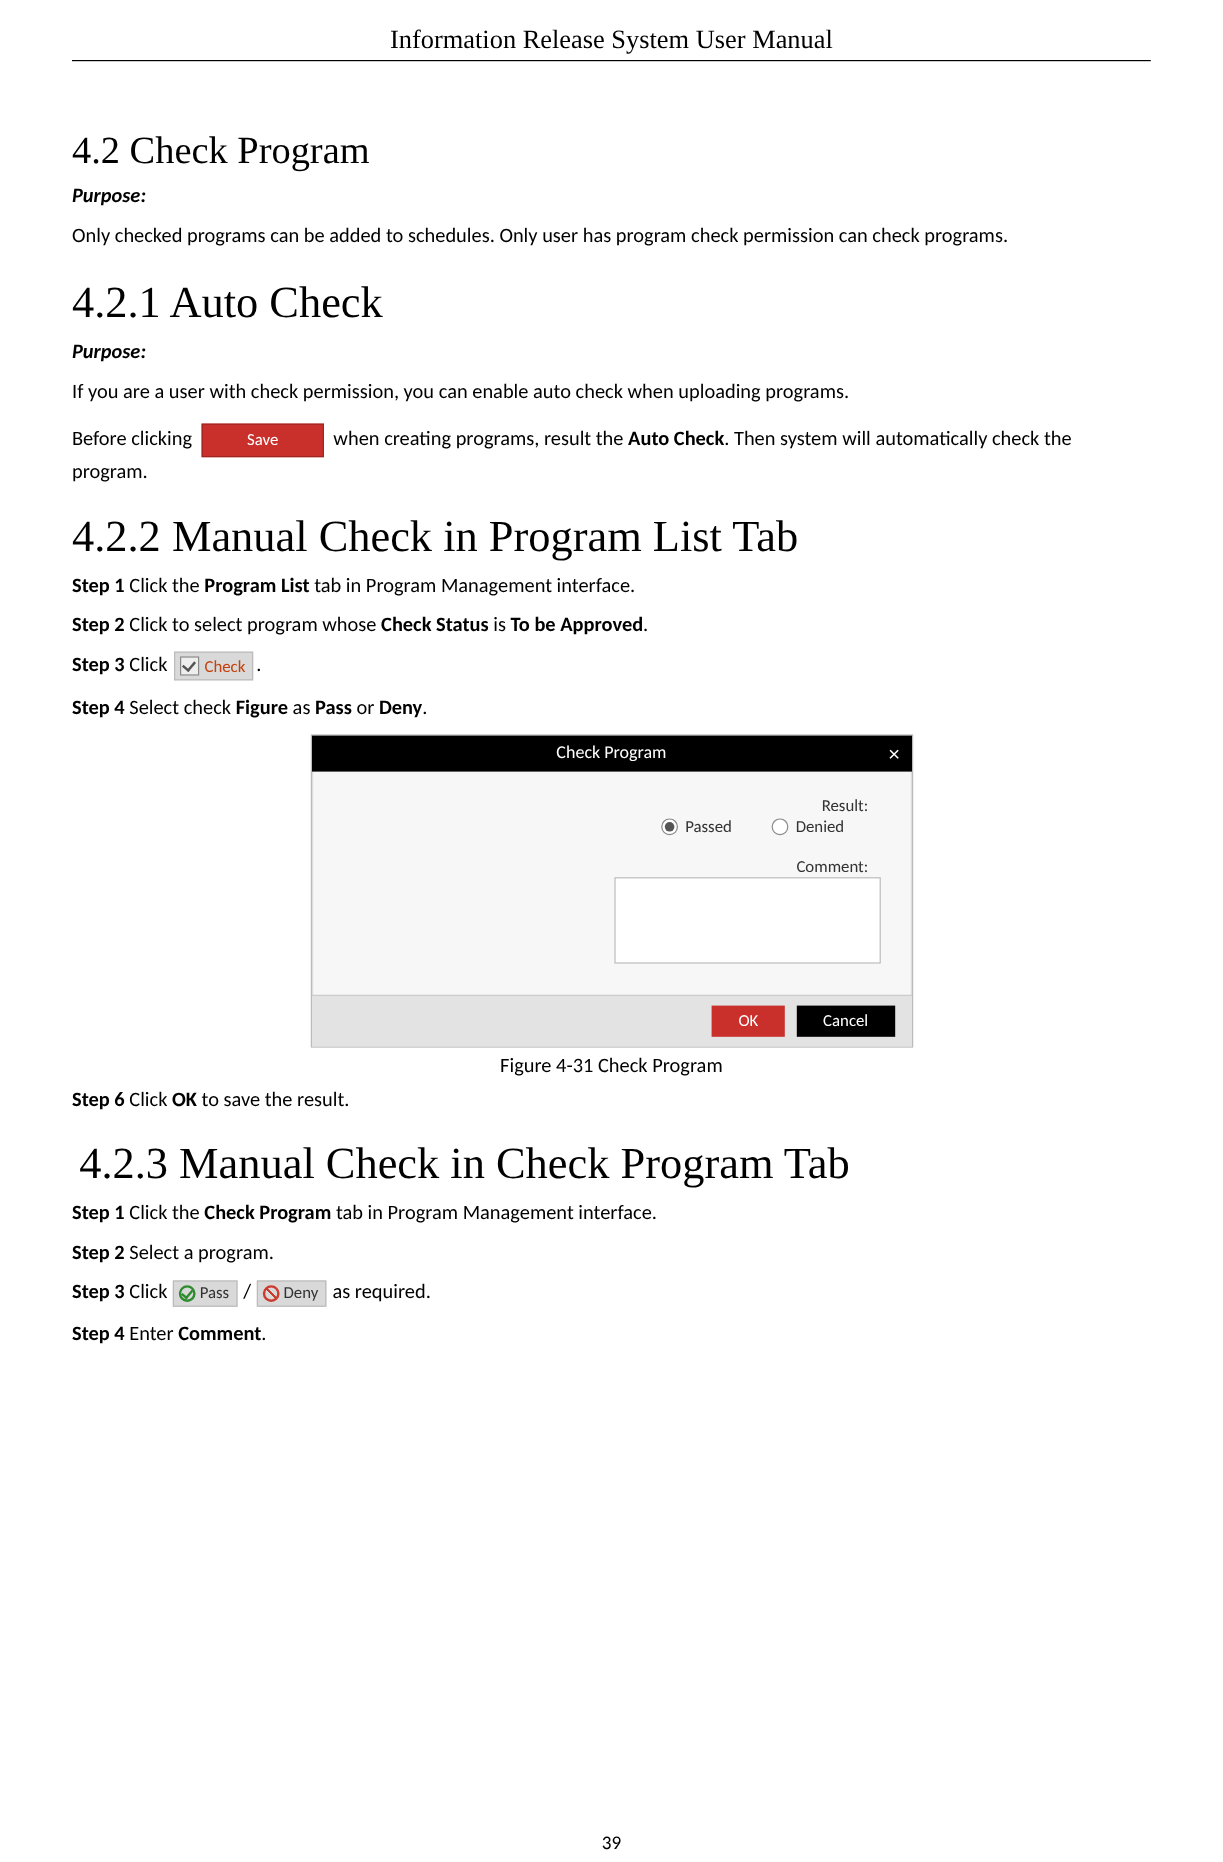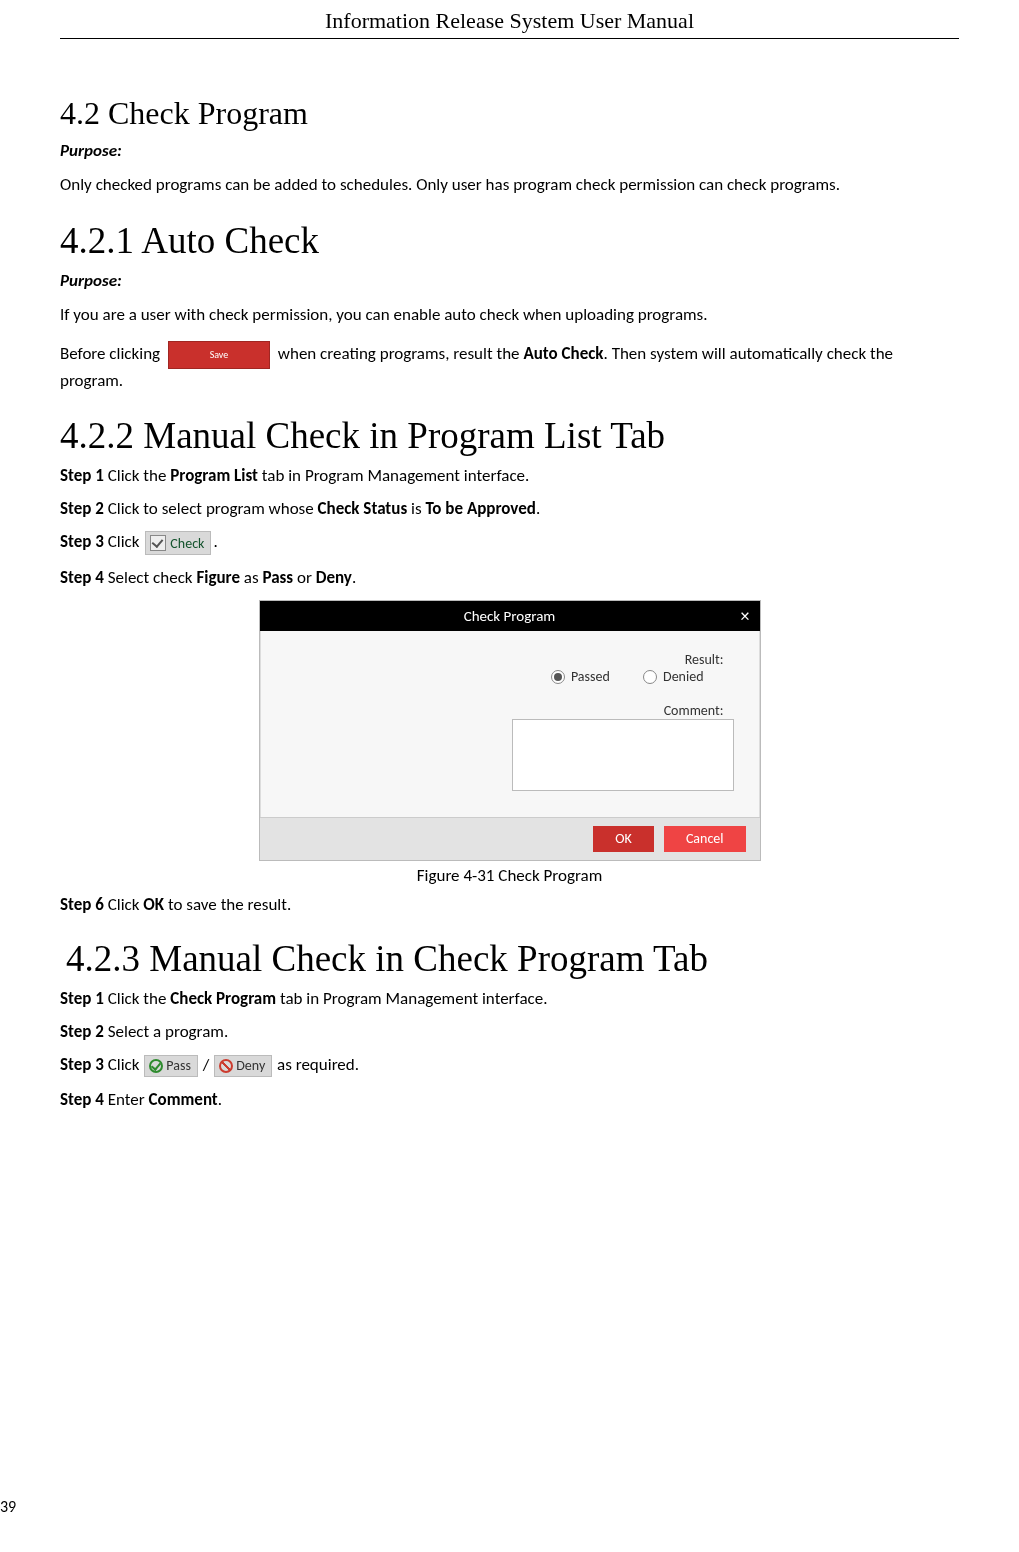--- a/index.html
+++ b/index.html
@@ -7,21 +7,21 @@
     font-size: 17px;
     color: #000;
     margin: 0;
     padding: 0;
     background: #fff;
   }
   .page {
     width: 1019px;
     height: 1552px;
     margin: 0 auto;
-    padding: 0 60px;
+    padding: 12px 60px;
     box-sizing: border-box;
     position: relative;
   }
   .running-header {
     text-align: center;
     font-family: "Book Antiqua", Palatino, serif;
     font-size: 22px;
     padding-top: 8px;
     padding-bottom: 4px;
     border-bottom: 1.5px solid #000;
@@ -60,34 +60,34 @@
 
   
   .save-btn {
     display: inline-block;
     width: 100px;
     height: 26px;
     line-height: 26px;
     background: #c9302c;
     color: #fff;
     text-align: center;
-    font-size: 10px;
+    font-size: 14px;
     vertical-align: middle;
     border: 1px solid #a02622;
     margin: 0 4px;
   }
 
   
   .check-btn {
     display: inline-flex;
     align-items: center;
     height: 22px;
     background: #d9d9d9;
     border: 1px solid #bbb;
-    color: #14532d;
+    color: #c2410c;
     font-size: 14px;
     padding: 0 6px 0 4px;
     vertical-align: middle;
     margin: 0 2px;
     gap: 4px;
   }
   .check-btn .chk-icon {
     width: 14px;
     height: 14px;
     border: 1px solid #888;
@@ -230,35 +230,36 @@
     line-height: 26px;
     font-size: 14px;
     padding: 0 22px;
     border: none;
   }
   .dlg-ok {
     background: #c9302c;
     color: #fff;
   }
   .dlg-cancel {
-    background: #ef4444;
+    background: #000000;
     color: #fff;
   }
 
   .figure-caption {
     font-family: Calibri, sans-serif;
     font-size: 17px;
     margin-top: 4px;
   }
 
   .page-number {
     position: absolute;
-    bottom: 36px;
+    bottom: 6px;
     left: 0;
     width: 100%;
+    text-align: center;
     font-size: 16px;
     margin-top: 15px;
   }
 </style>
 </head>
 <body>
 
 <div class="page">
   <div class="running-header">Information Release System User Manual</div>
 

